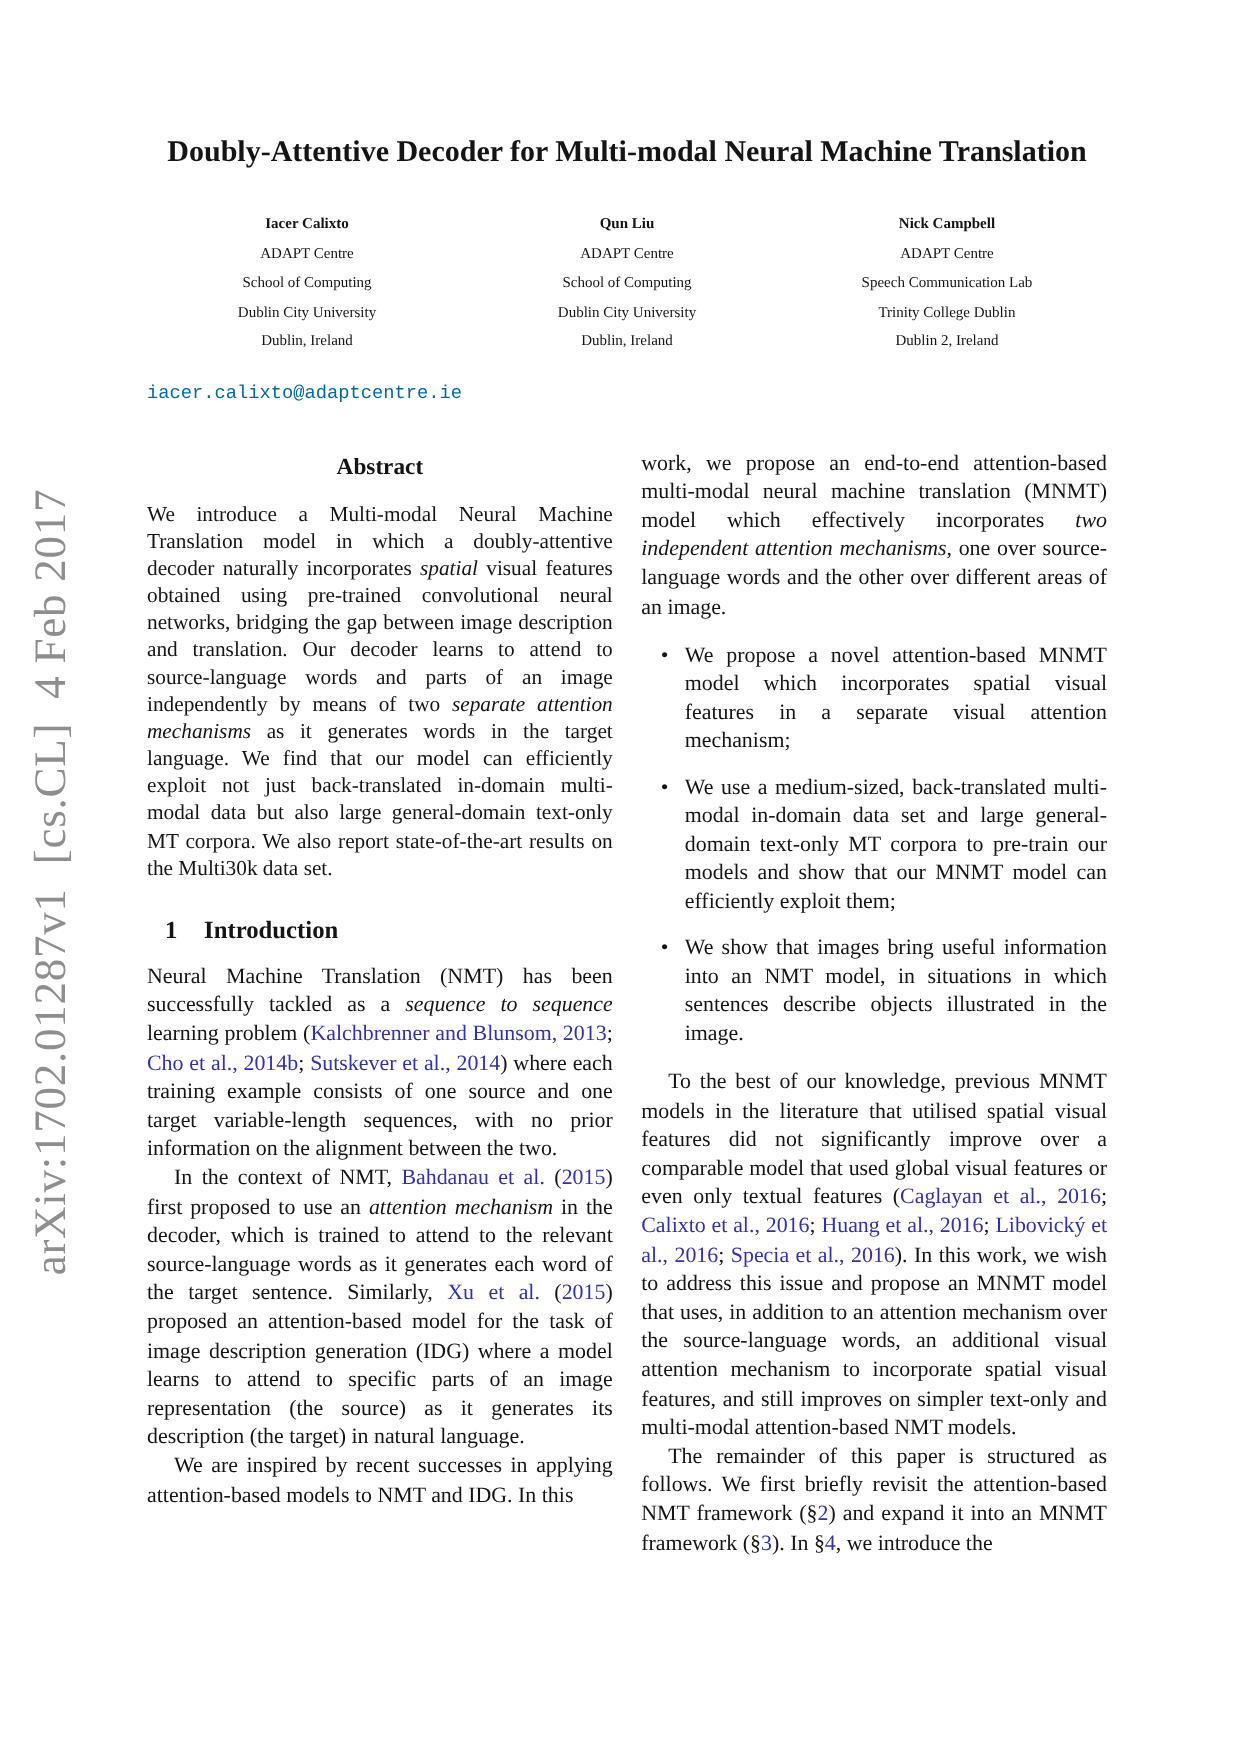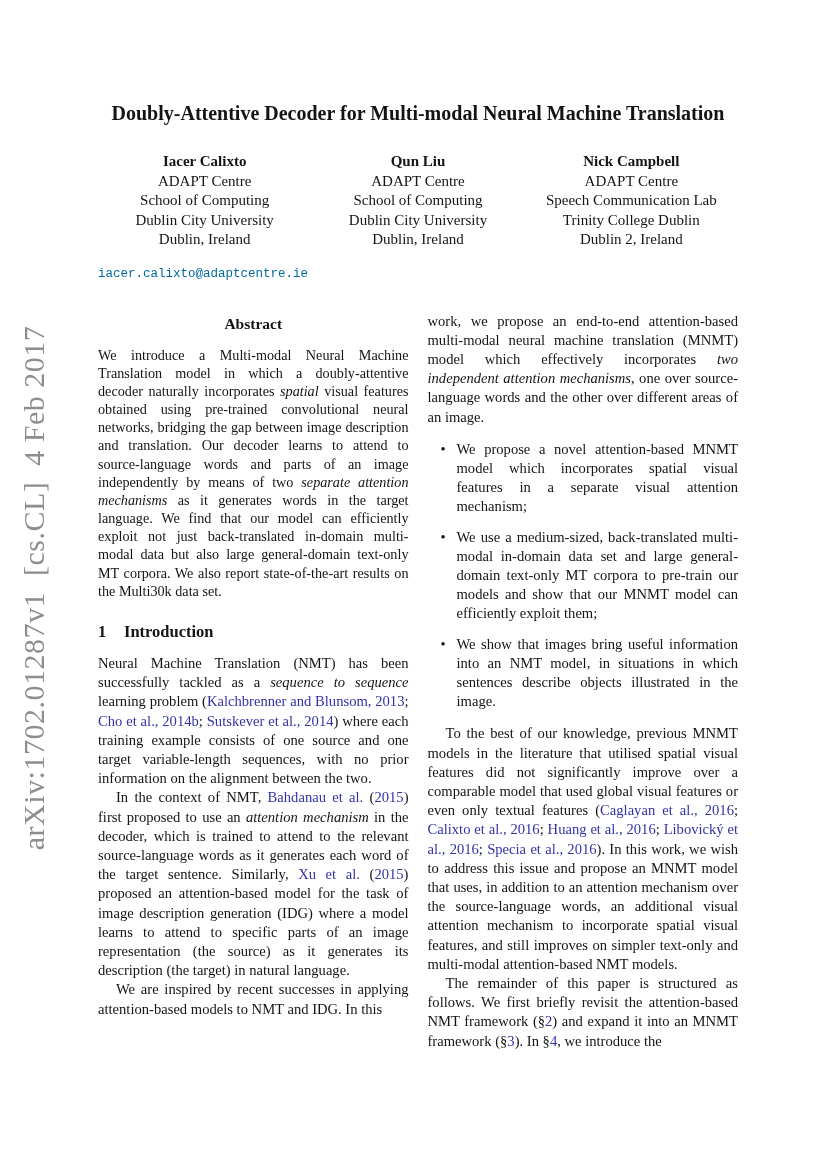--- a/index.html
+++ b/index.html
@@ -3,32 +3,32 @@
 <meta charset="utf-8">
 <style>
   html,body{margin:0;padding:0;background:#ffffff;}
   .page{position:relative;width:827px;height:1170px;background:#ffffff;overflow:hidden;
         font-family:"Liberation Serif",serif;color:#141414;}
   
   .wm-anchor{position:absolute;left:34px;top:588px;width:0;height:0;}
   .watermark{position:absolute;left:0;top:0;transform:translate(-50%,-50%) rotate(-90deg);
              white-space:pre;font-size:30px;letter-spacing:.5px;color:var(--wm,#8e8e8e);}
   
-  .content{position:absolute;left:98px;top:12px;width:640px;}
+  .content{position:absolute;left:98px;top:0;width:640px;}
   .title{margin:88px 0 0 0;text-align:center;font-weight:bold;font-size:20px;line-height:26px;}
   .authors{display:flex;margin-top:26px;}
-  .author{flex:1;text-align:center;font-size:15px;line-height:19.5px;}
+  .author{flex:1;text-align:center;font-size:10px;line-height:19.5px;}
   .author .name{font-weight:bold;}
   .email{margin-top:17px;font-family:"Liberation Mono",monospace;font-size:12.5px;color:#0369a1;}
   .columns{display:flex;gap:19px;margin-top:31px;}
   .col{width:310.5px;font-size:14.6px;line-height:19.2px;text-align:justify;
        -webkit-hyphens:auto;hyphens:auto;}
   .abstract-heading{text-align:center;font-weight:bold;font-size:15.5px;margin:2px 0 13px 0;}
   .abstract-body{margin:0 24px;font-size:14.2px;line-height:18.15px;}
-  .section-heading{font-weight:bold;font-size:16.5px;margin:21px 0 11px 0;text-align:left;
+  .section-heading{font-weight:bold;font-size:16.5px;margin:21px 0 11px 12px;text-align:left;
                    line-height:22px;}
   .section-heading .num{display:inline-block;width:26px;}
   p.para{margin:0;}
   p.para.indent{text-indent:18px;}
   ul.bullets{list-style:none;margin:13px 0 13px 0;padding:0 0 0 29px;}
   ul.bullets li{position:relative;margin:0 0 11px 0;}
   ul.bullets li:last-child{margin-bottom:0;}
   .bullet-marker{position:absolute;left:-16px;top:0;}
   .cite{color:var(--cite,#3232a8);}
   i{font-style:italic;}

